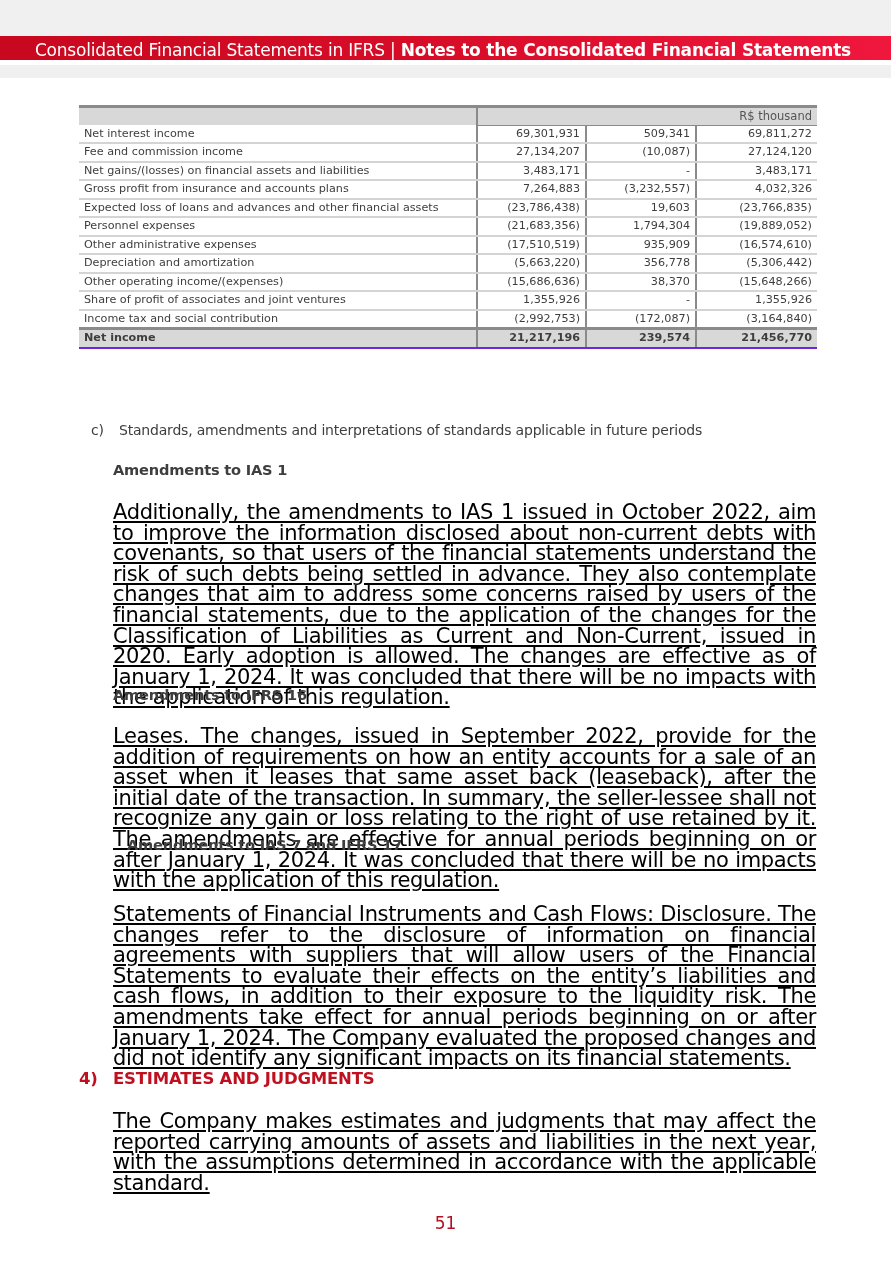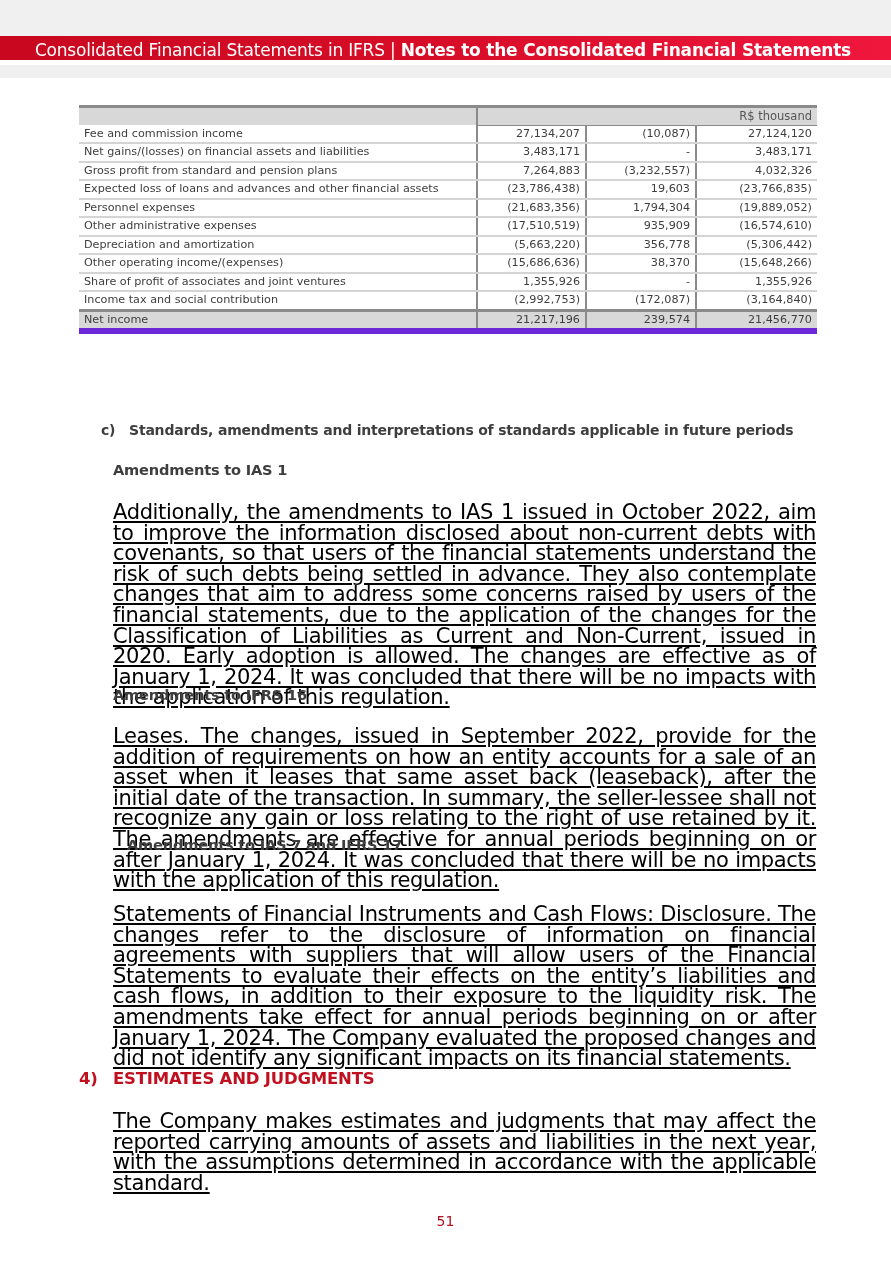--- a/index.html
+++ b/index.html
@@ -27,32 +27,32 @@
   table.fin col.c1 { width: 109px; }
   table.fin col.c2 { width: 110px; }
   table.fin col.c3 { width: 121px; }
   .unit-row td { border-top: 3px solid #8a8a8a; background: #d8d8d8; }
   .unit-row td.unit { text-align: right; font-size: 11.5px; color: #555; border-left: 2px solid #8a8a8a; border-bottom: 1px solid #8a8a8a; padding-left: 8px; }
   .head-row th { background: #d8d8d8; font-weight: bold; color: #555; font-size: 11.8px; text-align: center; line-height: 16px; padding: 5px 4px; border-bottom: 3px solid #8a8a8a; }
   .head-row th.title { font-size: 11.8px; vertical-align: top; padding-top: 2px; }
   .head-row th.num { border-left: 2px solid #8a8a8a; }
   tbody tr.data td { border-bottom: 2px solid #d4d4d4; }
   tbody tr.data td.num { text-align: right; border-left: 2px solid #8a8a8a; }
-  tbody tr.total td { background: #d8d8d8; font-weight: normal; border-top: 3px solid #8a8a8a; border-bottom: 6px solid #6d28d9; }
+  tbody tr.total td { background: #d8d8d8; font-weight: bold; border-top: 3px solid #8a8a8a; border-bottom: 2px solid #6d28d9; }
   tbody tr.total td.num { text-align: right; border-left: 2px solid #8a8a8a; padding-left: 15px; }
-  .sec-c { position: absolute; left: 101px; top: 422px; font-size: 14px; font-weight: bold; color: #3e3e3e; white-space: nowrap; letter-spacing: -0.2px; }
+  .sec-c { position: absolute; left: 91px; top: 422px; font-size: 14px; font-weight: normal; color: #3e3e3e; white-space: nowrap; letter-spacing: -0.2px; }
   .sec-c .lbl { display: inline-block; width: 28px; }
   .sub { position: absolute; left: 113px; font-size: 14.6px; font-weight: bold; color: #3e3e3e; letter-spacing: -0.2px; }
   .para {
     position: absolute; left: 113px; width: 703px; font-size: 21px; line-height: 20.6px;
     text-align: justify; color: #000000; letter-spacing: -0.35px; text-decoration: underline;
   }
   .sec4 { position: absolute; left: 79px; top: 1069px; font-size: 16.5px; font-weight: bold; color: #c0101f; white-space: nowrap; letter-spacing: -0.2px; }
   .sec4 .lbl { display: inline-block; width: 34px; }
-  .page-num { position: absolute; left: 0; width: 891px; top: 1213px; text-align: center; font-size: 14px; color: #b01020; }
+  .page-num { position: absolute; left: 0; width: 891px; top: 1213px; text-align: center; font-size: 17px; color: #b01020; }
 </style>
 </head>
 <body>
 
 <div class="topband"></div>
 <div class="header-bar">
   <span class="light">Consolidated Financial Statements in IFRS</span><span class="light"> | </span><span class="bold">Notes to the Consolidated Financial Statements</span>
 </div>
 <div class="subband"></div>
 
@@ -64,33 +64,39 @@
       <col class="c3">
     </colgroup>
   <thead>
     <tr class="unit-row">
       <td style="border-top:3px solid #8a8a8a;"></td>
       <td class="unit" colspan="3">R$ thousand</td>
     </tr>
   </thead>
   <tbody id="tbody">
       <tr class="data">
+        <td>Net interest income</td>
+        <td class="num">69,301,931</td>
+        <td class="num">509,341</td>
+        <td class="num">69,811,272</td>
+      </tr>
+      <tr class="data">
         <td>Fee and commission income</td>
         <td class="num">27,134,207</td>
         <td class="num">(10,087)</td>
         <td class="num">27,124,120</td>
       </tr>
       <tr class="data">
         <td>Net gains/(losses) on financial assets and liabilities</td>
         <td class="num">3,483,171</td>
         <td class="num">-</td>
         <td class="num">3,483,171</td>
       </tr>
       <tr class="data">
-        <td>Gross profit from standard and pension plans</td>
+        <td>Gross profit from insurance and accounts plans</td>
         <td class="num">7,264,883</td>
         <td class="num">(3,232,557)</td>
         <td class="num">4,032,326</td>
       </tr>
       <tr class="data">
         <td>Expected loss of loans and advances and other financial assets</td>
         <td class="num">(23,786,438)</td>
         <td class="num">19,603</td>
         <td class="num">(23,766,835)</td>
       </tr>

